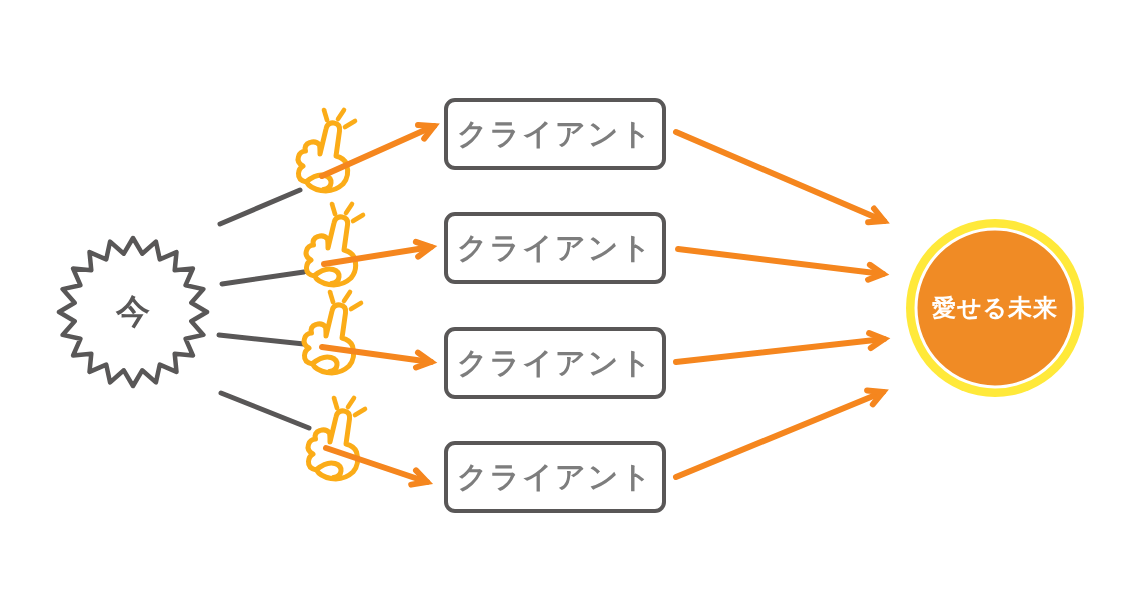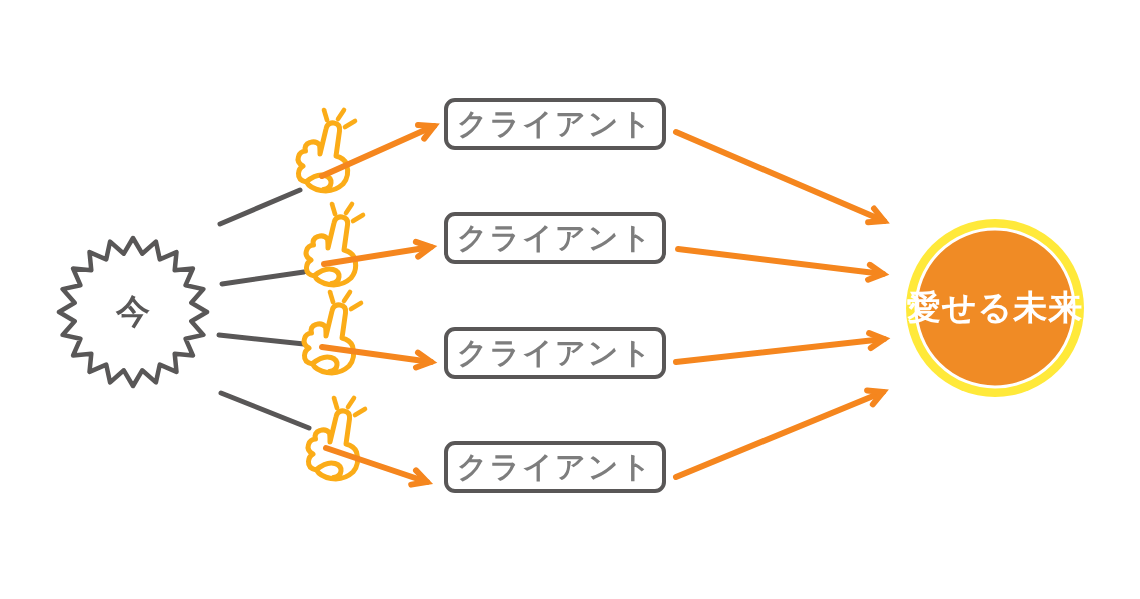--- a/index.html
+++ b/index.html
@@ -19,21 +19,21 @@
   }
   .stage svg.layer {
     position: absolute;
     left: 0;
     top: 0;
   }
   .client-box {
     position: absolute;
     left: 444px;
     width: 222px;
-    height: 52px;
+    height: 72px;
     box-sizing: border-box;
     border: 4px solid #595757;
     border-radius: 11px;
     background: #ffffff;
     display: flex;
     align-items: center;
     justify-content: center;
     font-size: 30px;
     font-weight: 600;
     letter-spacing: 2px;
@@ -60,21 +60,21 @@
   }
   .future-label {
     position: absolute;
     left: 905px;
     top: 286px;
     width: 180px;
     height: 44px;
     display: flex;
     align-items: center;
     justify-content: center;
-    font-size: 34px;
+    font-size: 24px;
     font-weight: 700;
     letter-spacing: 1px;
     color: #ffffff;
     z-index: 3;
   }
 </style>
 </head>
 <body>
 
 <div class="stage">

